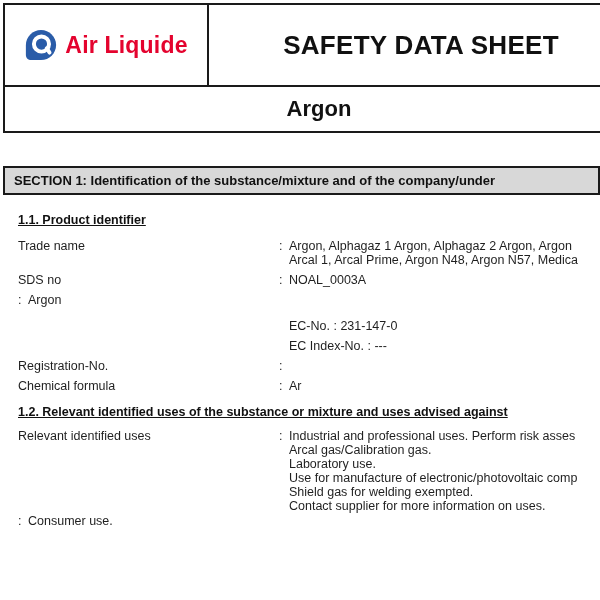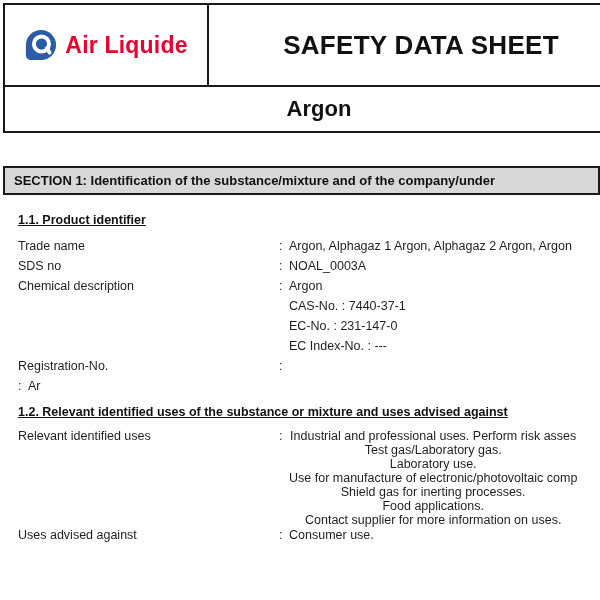--- a/index.html
+++ b/index.html
@@ -56,21 +56,21 @@
     font-size: 12.5px; font-weight: bold; text-decoration: underline;
     white-space: nowrap; color: #111;
     margin: 0 0 12px 0;
   }
   .sub-1 .sub-heading { margin-top: 12px; margin-bottom: 10px; }
   .row { display: flex; font-size: 12.5px; line-height: 14px; }
   .sub-0 .row { margin-bottom: 6px; }
   .sub-1 .row { margin-bottom: 1px; }
   .row .label { width: 261px; flex: none; }
   .row .colon { width: 10px; flex: none; }
-  .row .value { flex: none; text-align: center; }
+  .row .value { flex: none; }
   .vline { white-space: nowrap; }
 </style>
 </head>
 <body>
 
 <div class="page">
 
   <div class="header-table">
     <div class="hrow1">
       <div class="logo-cell">
@@ -89,85 +89,81 @@
   <div class="section-bar">SECTION 1: Identification of the substance/mixture and of the company/under</div>
 
   <div class="content" id="content">
       <div class="subsection sub-0">
         <div class="sub-heading">1.1. Product identifier</div>
         <div class="row">
           <div class="label">Trade name</div>
           <div class="colon">:</div>
           <div class="value">
             <div class="vline">Argon, Alphagaz 1 Argon, Alphagaz 2 Argon, Argon</div>
+            <div class="vline">Arcal 1, Arcal Prime, Argon N48, Argon N57, Medica</div>
           </div>
         </div>
         <div class="row">
           <div class="label">SDS no</div>
           <div class="colon">:</div>
           <div class="value">
             <div class="vline">NOAL_0003A</div>
           </div>
         </div>
         <div class="row">
-          <div class="label">Chemical description</div>
           <div class="colon">:</div>
           <div class="value">
             <div class="vline">Argon</div>
           </div>
         </div>
         <div class="row">
           <div class="label"></div>
           <div class="colon"></div>
-          <div class="value">
-            <div class="vline">CAS-No. : 7440-37-1</div>
-          </div>
         </div>
         <div class="row">
           <div class="label"></div>
           <div class="colon"></div>
           <div class="value">
             <div class="vline">EC-No. : 231-147-0</div>
           </div>
         </div>
         <div class="row">
           <div class="label"></div>
           <div class="colon"></div>
           <div class="value">
             <div class="vline">EC Index-No. : ---</div>
           </div>
         </div>
         <div class="row">
           <div class="label">Registration-No.</div>
           <div class="colon">:</div>
         </div>
         <div class="row">
+          <div class="label">Chemical formula</div>
           <div class="colon">:</div>
           <div class="value">
             <div class="vline">Ar</div>
           </div>
         </div>
       </div>
       <div class="subsection sub-1">
         <div class="sub-heading">1.2. Relevant identified uses of the substance or mixture and uses advised against</div>
         <div class="row">
           <div class="label">Relevant identified uses</div>
           <div class="colon">:</div>
           <div class="value">
             <div class="vline">Industrial and professional uses. Perform risk asses</div>
-            <div class="vline">Test gas/Laboratory gas.</div>
+            <div class="vline">Arcal gas/Calibration gas.</div>
             <div class="vline">Laboratory use.</div>
             <div class="vline">Use for manufacture of electronic/photovoltaic comp</div>
-            <div class="vline">Shield gas for inerting processes.</div>
-            <div class="vline">Food applications.</div>
+            <div class="vline">Shield gas for welding exempted.</div>
             <div class="vline">Contact supplier for more information on uses.</div>
           </div>
         </div>
         <div class="row">
-          <div class="label">Uses advised against</div>
           <div class="colon">:</div>
           <div class="value">
             <div class="vline">Consumer use.</div>
           </div>
         </div>
       </div>
     </div>
 
 </div>
 

